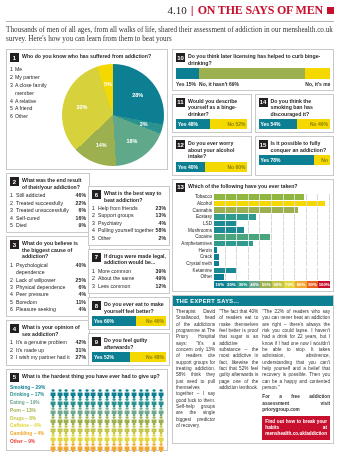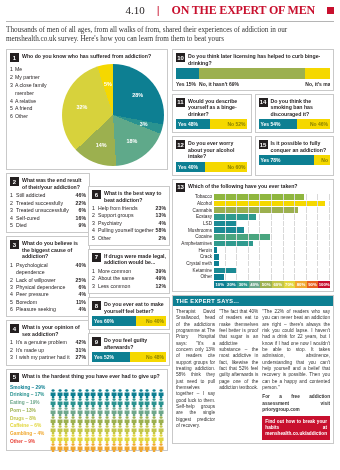--- a/index.html
+++ b/index.html
@@ -6,21 +6,21 @@
   body {
     width:340px; height:470px; overflow:hidden;
     background:#ffffff;
     font-family:"Liberation Sans", sans-serif;
     color:#231f20;
     position:relative;
   }
   .page { width:340px; height:470px; position:relative; padding:0 6px; }
 
   
-  .masthead { display:flex; align-items:baseline; justify-content:flex-end; gap:12px;
+  .masthead { display:flex; align-items:baseline; justify-content:flex-end; gap:4px;
               padding:3px 0 2px; }
   .mast-page { font-family:"Liberation Serif", serif; font-size:11px; color:#231f20; }
   .mast-sep { color:#c8102e; font-size:11px; }
   .mast-title { font-family:"Liberation Serif", serif; font-weight:bold; font-size:12px;
                 color:#c8102e; letter-spacing:-0.2px; }
   .mast-sq { display:inline-block; width:7px; height:7px; background:#c8102e; }
   .rule { height:1px; background:#b5b5b5; margin:1px 0 4px; }
 
   
   h1 { font-family:"Liberation Serif", serif; font-weight:bold; font-size:25px;
@@ -102,26 +102,26 @@
                 padding:2.5px 3px; margin-top:3px; line-height:1.3; }
 </style>
 </head>
 <body>
 
 <div class="page">
 
   <div class="masthead">
     <span class="mast-page">4.10</span>
     <span class="mast-sep">|</span>
-    <span class="mast-title">ON THE EXPERT OF MEN</span>
+    <span class="mast-title">ON THE SAYS OF MEN</span>
     <span class="mast-sq"></span>
   </div>
   <div class="rule"></div>
 
-  <div class="dek">Thousands of men of all ages, from all walks of from, shared their experiences of addiction in our menshealth.co.uk survey. Here's how you can learn from them to beat yours</div>
+  <div class="dek">Thousands of men of all ages, from all walks of life, shared their assessment of addiction in our menshealth.co.uk survey. Here's how you can learn from them to beat yours</div>
 
   <div class="cols">
 
     <div class="colL">
 
       <div class="box">
         <div class="qhead">
           <span class="qnum">1</span>
           <span class="qtext">Who do you know who has suffered from addiction?</span>
         </div>

